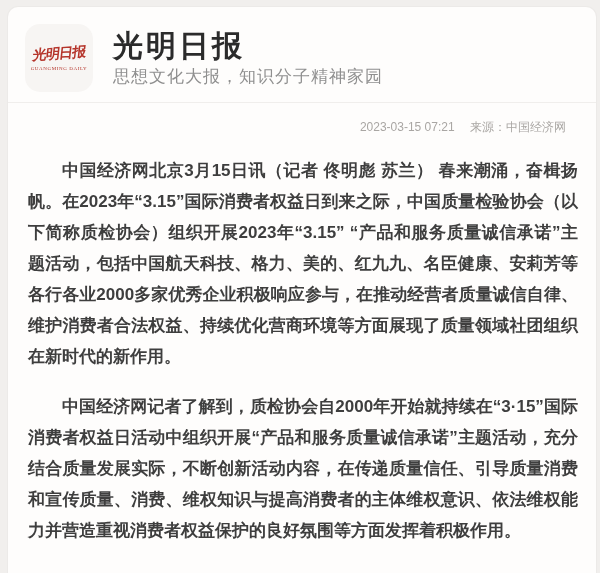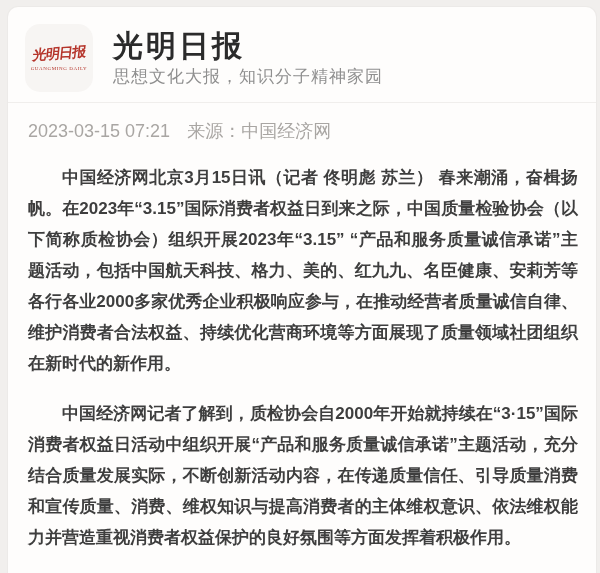--- a/index.html
+++ b/index.html
@@ -79,22 +79,23 @@
   .article-title {
     font-size: 19px;
     font-weight: 700;
     color: #1c1c1c;
     line-height: 1.35;
     margin: 8px 0 0;
     letter-spacing: 0.2px;
   }
   .meta {
     margin-top: 8px;
-    font-size: 18px;
+    font-size: 12px;
     color: #a9a6a3;
+    text-align: right;
   }
   .meta span { margin-right: 12px; }
   .para {
     font-size: 17px;
     line-height: 31px;
     color: #3e3e3e;
     text-align: justify;
     margin: 19px 0 0;
     font-weight: bold;
   }

